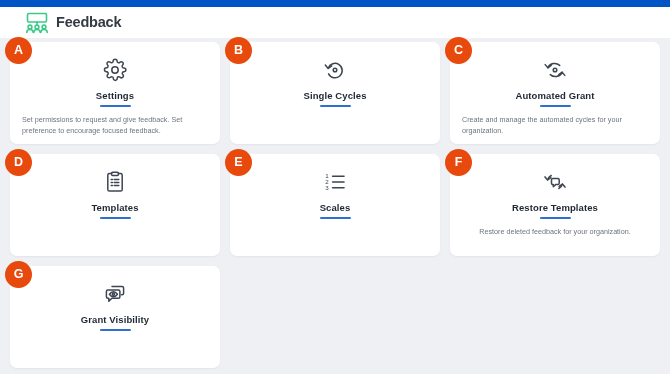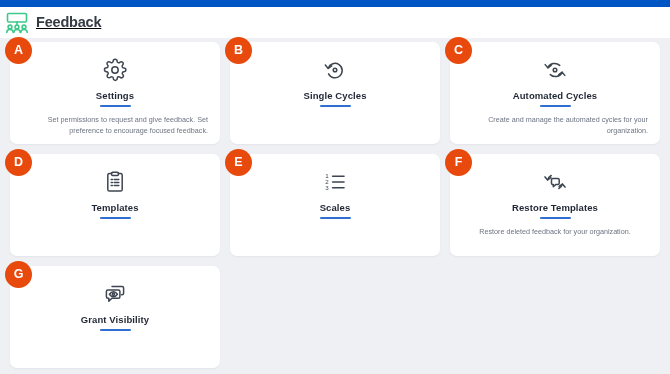--- a/index.html
+++ b/index.html
@@ -21,23 +21,22 @@
     width: 100%;
     background: #0055c4;
   }
 
   
   .header {
     height: 31px;
     background: #ffffff;
     display: flex;
     align-items: center;
-    padding-left: 5px;
+    padding-left: 25px;
     box-sizing: border-box;
-    text-decoration: underline;
   }
   .brand-icon {
     width: 24px;
     height: 22px;
     display: block;
     flex: 0 0 auto;
     margin-right: 7px;
   }
   .brand-title {
     font-size: 14.5px;
@@ -111,21 +110,21 @@
     width: 31px;
     height: 2.5px;
     background: #2f6fcf;
     border-radius: 2px;
     margin: 4px 0 7px 0;
   }
   .card-desc {
     font-size: 7.2px;
     color: #6d7480;
     line-height: 1.55;
-    text-align: right;
+    text-align: left;
     max-width: 186px;
   }
 </style>
 </head>
 <body>
 
 <div class="top-bar"></div>
 
 <div class="header">
   <span class="brand-icon">
@@ -175,21 +174,21 @@
     <div class="badge">C</div>
     <div class="card-icon">
       <svg viewBox="0 0 24 24" fill="none" stroke="currentColor" stroke-width="1.5" stroke-linecap="round" stroke-linejoin="round">
         <path d="M4.8 9.6a7.6 7.6 0 0 1 11.9-2.2"></path>
         <polyline points="2.2,6.6 4.9,9.9 8.2,7.4"></polyline>
         <path d="M19.2 14.4a7.6 7.6 0 0 1-11.9 2.2"></path>
         <polyline points="21.8,17.4 19.1,14.1 15.8,16.6"></polyline>
         <circle cx="12" cy="12" r="1.8"></circle>
       </svg>
     </div>
-    <div class="card-title">Automated Cycles</div>
+    <div class="card-title">Automated Grant</div>
     <div class="title-underline"></div>
     <div class="card-desc">Create and manage the automated cycles for your organization.</div>
   </div>
 
   <div class="card">
     <div class="badge">D</div>
     <div class="card-icon">
       <svg viewBox="0 0 24 24" fill="none" stroke="currentColor" stroke-width="1.5" stroke-linecap="round" stroke-linejoin="round">
         <path d="M8.6 3.6H6.4A1.6 1.6 0 0 0 4.8 5.2v14.2a1.6 1.6 0 0 0 1.6 1.6h11.2a1.6 1.6 0 0 0 1.6-1.6V5.2a1.6 1.6 0 0 0-1.6-1.6h-2.2"></path>
         <rect x="8.6" y="2.2" width="6.8" height="3.2" rx="1"></rect>

